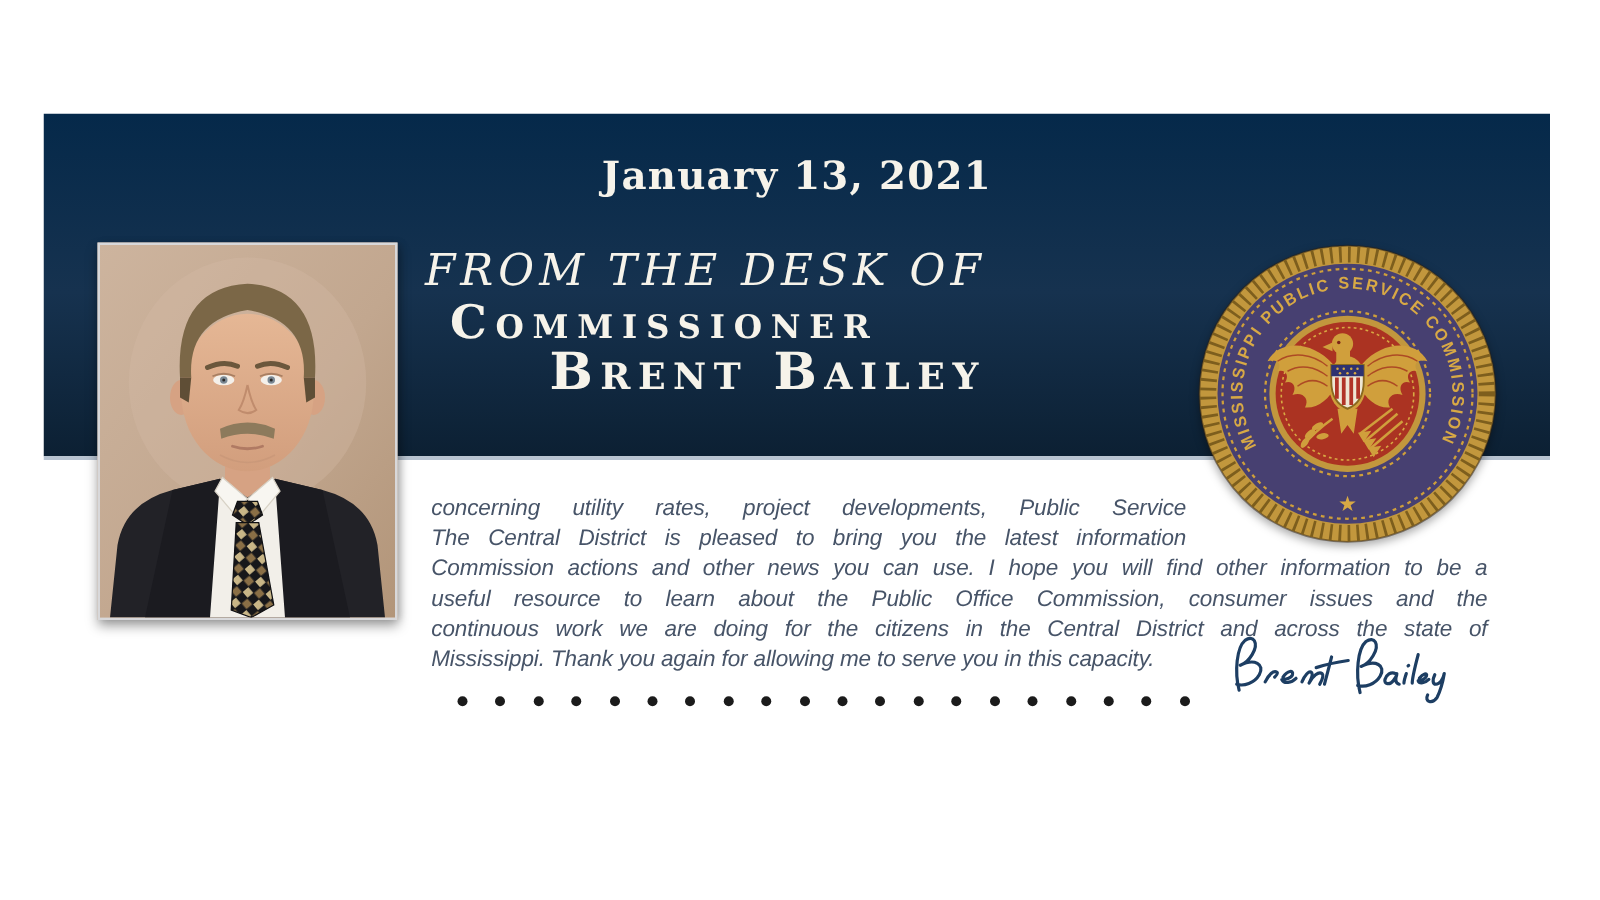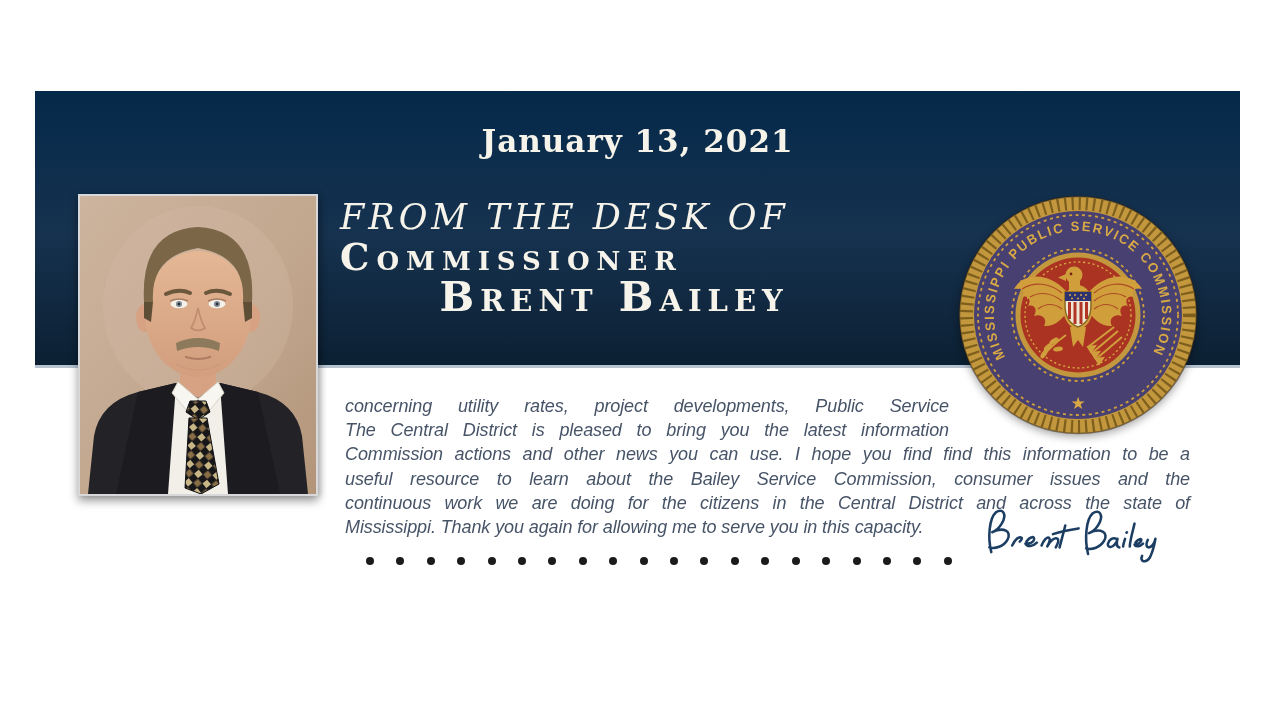--- a/index.html
+++ b/index.html
@@ -14,21 +14,21 @@
          font-family:"Liberation Sans",sans-serif;}
   .band{position:absolute;left:35px;top:91px;width:1205px;height:277px;z-index:1;
         background:linear-gradient(180deg,var(--c-band_top) 0%,var(--c-band_mid) 52%,var(--c-band_bottom) 100%);
         border-bottom:3px solid var(--c-band_edge);}
   .date{position:absolute;left:35px;top:123px;width:1205px;z-index:2;text-align:center;
         font-family:"DejaVu Serif",serif;font-weight:bold;font-size:31px;letter-spacing:1px;
         color:var(--c-heading_text);}
   .masthead{position:absolute;left:340px;top:196px;z-index:2;color:var(--c-heading_text);
             font-family:"DejaVu Serif",serif;white-space:nowrap;}
   .mh-intro{font-style:italic;font-size:35px;letter-spacing:4px;line-height:42px;}
-  .mh-commissioner{font-variant:small-caps;font-weight:bold;font-size:37px;letter-spacing:7px;line-height:38px;}
+  .mh-commissioner{font-variant:small-caps;font-weight:bold;font-size:37px;letter-spacing:7px;line-height:38px;margin-left:20px;}
   .mh-name{font-variant:small-caps;font-weight:bold;font-size:41px;letter-spacing:6px;line-height:42px;text-align:right;}
   .mh-office{font-variant:small-caps;font-size:31px;letter-spacing:3.5px;line-height:36px;}
   .portrait{position:absolute;left:78px;top:194px;width:240px;height:302px;z-index:3;
             border:2px solid #d8d8da;background:#c5ab94;
             box-shadow:0 5px 9px rgba(0,0,0,.38),3px 0 6px rgba(0,0,0,.15);}
   .seal{position:absolute;left:958px;top:195px;width:240px;height:240px;z-index:3;
         filter:drop-shadow(0 3px 4px rgba(0,0,0,.35));}
   .bodytext{position:absolute;left:345px;top:394px;width:845px;z-index:2;
             color:var(--c-body_text);font-style:italic;font-size:18px;line-height:24.2px;
             letter-spacing:-.1px;}
@@ -198,22 +198,22 @@
           <rect x="121.5" y="107" width="3" height="22"></rect>
           <rect x="127" y="107" width="3" height="17"></rect>
         </g>
       </g>
     </svg>
   </div>
 
   <div class="bodytext">
     <div class="bl bl-short">concerning utility rates, project developments, Public Service</div>
     <div class="bl bl-short">The Central District is pleased to bring you the latest information</div>
-    <div class="bl bl-full">Commission actions and other news you can use. I hope you find find this information to be a</div>
-    <div class="bl bl-full">useful resource to learn about the Bailey Service Commission, consumer issues and the</div>
+    <div class="bl bl-full">Commission actions and other news you can use. I hope you will find other information to be a</div>
+    <div class="bl bl-full">useful resource to learn about the Public Office Commission, consumer issues and the</div>
     <div class="bl bl-full">continuous work we are doing for the citizens in the Central District and across the state of</div>
     <div class="bl-last">Mississippi. Thank you again for allowing me to serve you in this capacity.</div>
   </div>
 
   <div class="divider">
       <span class="dot"></span>
       <span class="dot"></span>
       <span class="dot"></span>
       <span class="dot"></span>
       <span class="dot"></span>

